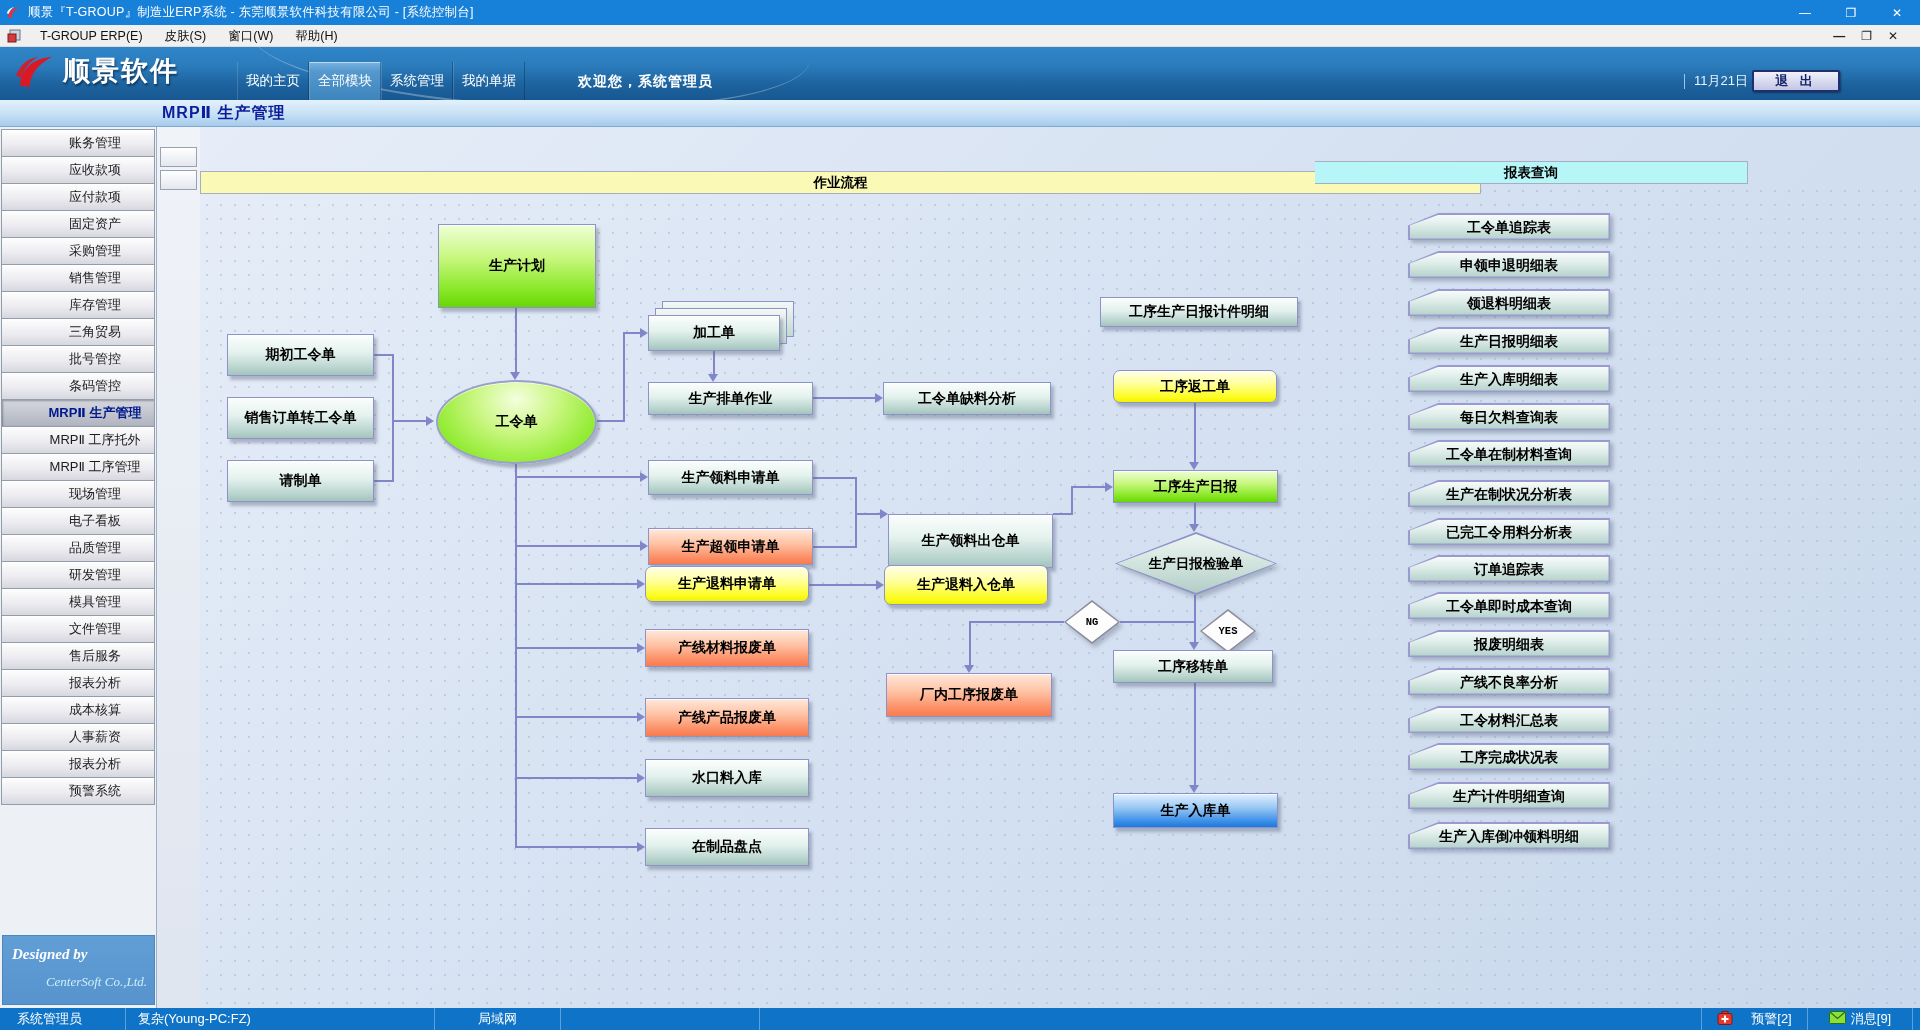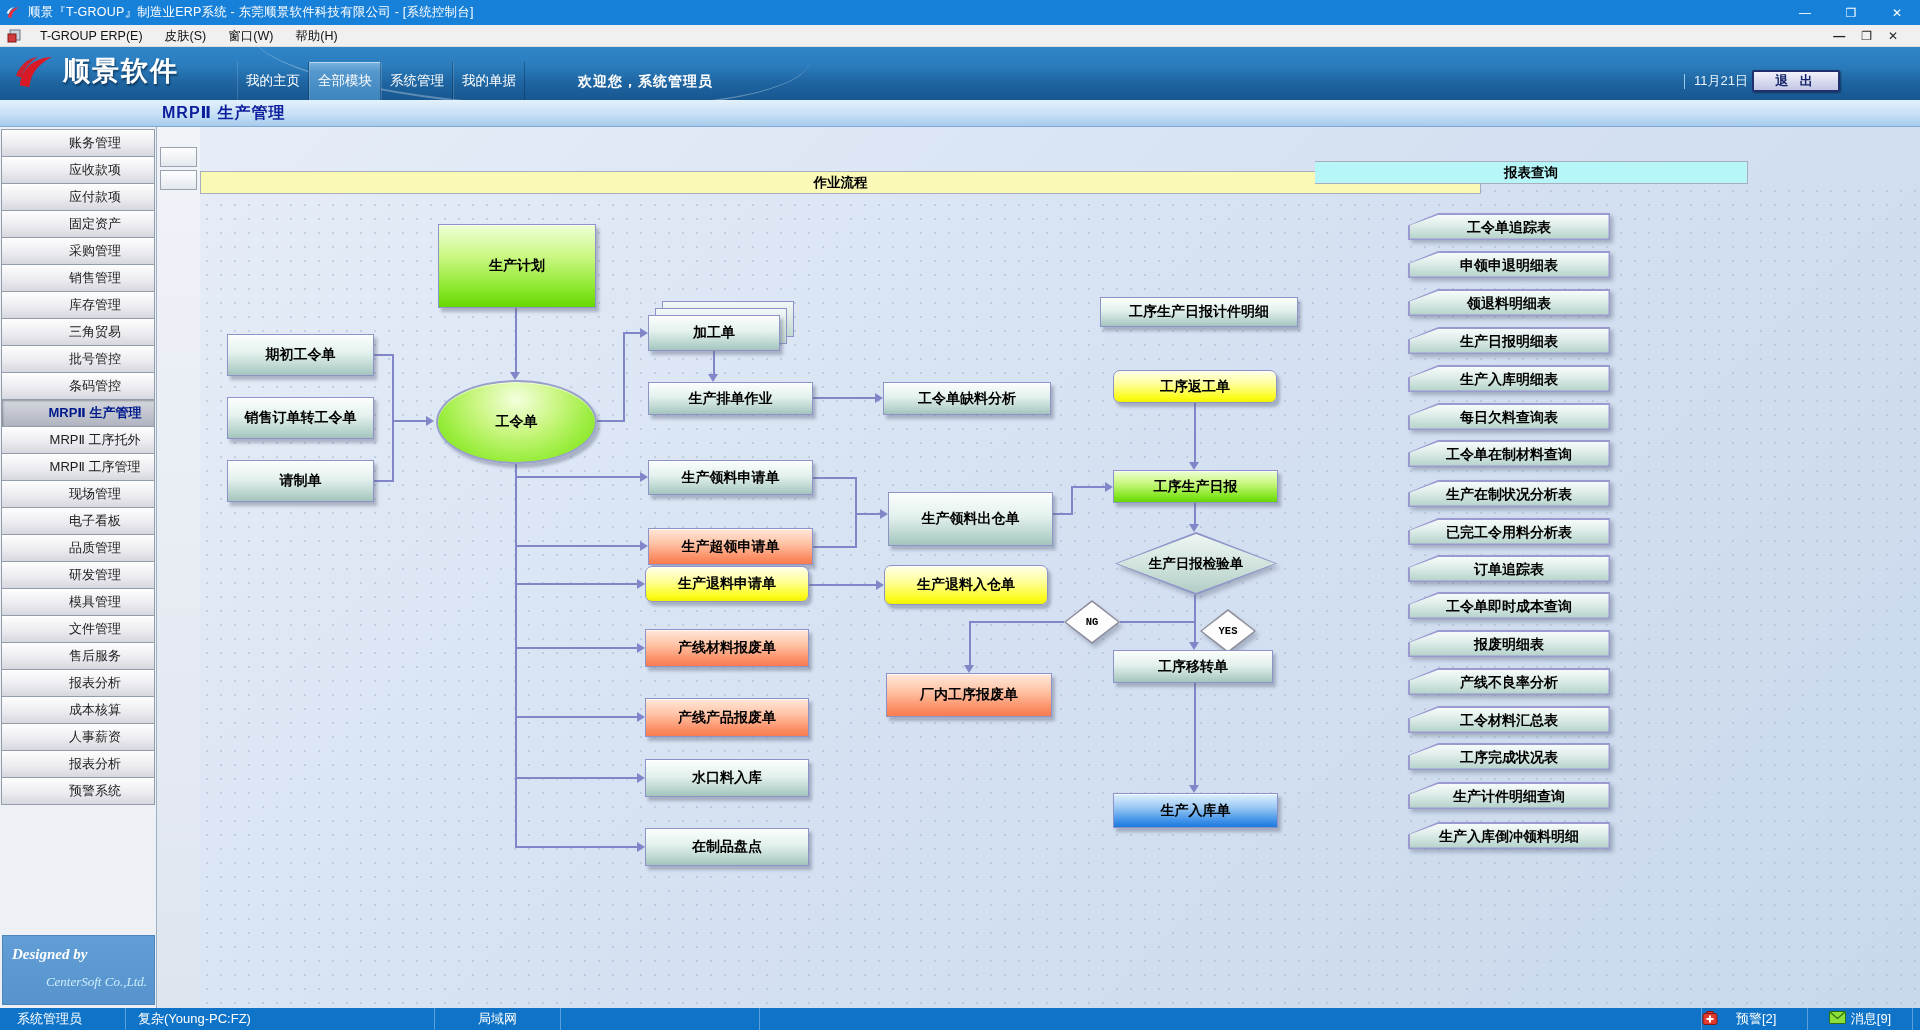--- a/index.html
+++ b/index.html
@@ -136,21 +136,21 @@
 
   
   #statusbar { position:absolute; left:0; top:1008px; width:1920px; height:22px;
     background:#0f74c8; color:#fff; display:flex; align-items:center; font-size:13px; }
   .ssec { height:22px; display:flex; align-items:center; border-right:1px solid #5ba0dd; }
   .ssec.s1 { width:126px; padding-left:17px; }
   .ssec.s2 { width:309px; padding-left:12px; }
   .ssec.s3 { width:126px; justify-content:center; }
   .ssec.s4 { width:199px; }
   .ssec.s5 { flex:1; }
-  .ssec.s6 { width:106px; justify-content:flex-start; gap:18px; }
+  .ssec.s6 { width:106px; justify-content:center; gap:18px; }
   .ssec.s7 { width:105px; justify-content:center; gap:5px; }
   .ssec.s8 { width:7px; border-right:none; }
 </style>
 </head>
 <body>
 
 <div id="titlebar">
   <span class="appicon">
     <svg width="15" height="15" viewBox="0 0 44 40">
         <path d="M6 34 C8 16 20 6 40 4 C26 12 18 20 16 36 Z" fill="#e8303a"></path>
@@ -321,21 +321,21 @@
     <div class="nwrap" style="left: 648px; top: 460px; width: 165px; height: 35px;">
       <div class="node teal">
         <span>生产领料申请单</span>
       </div>
     </div>
     <div class="nwrap" style="left: 648px; top: 528px; width: 165px; height: 37px;">
       <div class="node salmon">
         <span>生产超领申请单</span>
       </div>
     </div>
-    <div class="nwrap" style="left: 888px; top: 492px; width: 165px; height: 54px;">
+    <div class="nwrap" style="left: 888px; top: 514px; width: 165px; height: 54px;">
       <div class="node teal">
         <span>生产领料出仓单</span>
       </div>
     </div>
     <div class="nwrap" style="left: 645px; top: 566px; width: 164px; height: 36px;">
       <div class="node yellow">
         <span>生产退料申请单</span>
       </div>
     </div>
     <div class="nwrap" style="left: 884px; top: 565px; width: 164px; height: 40px;">

